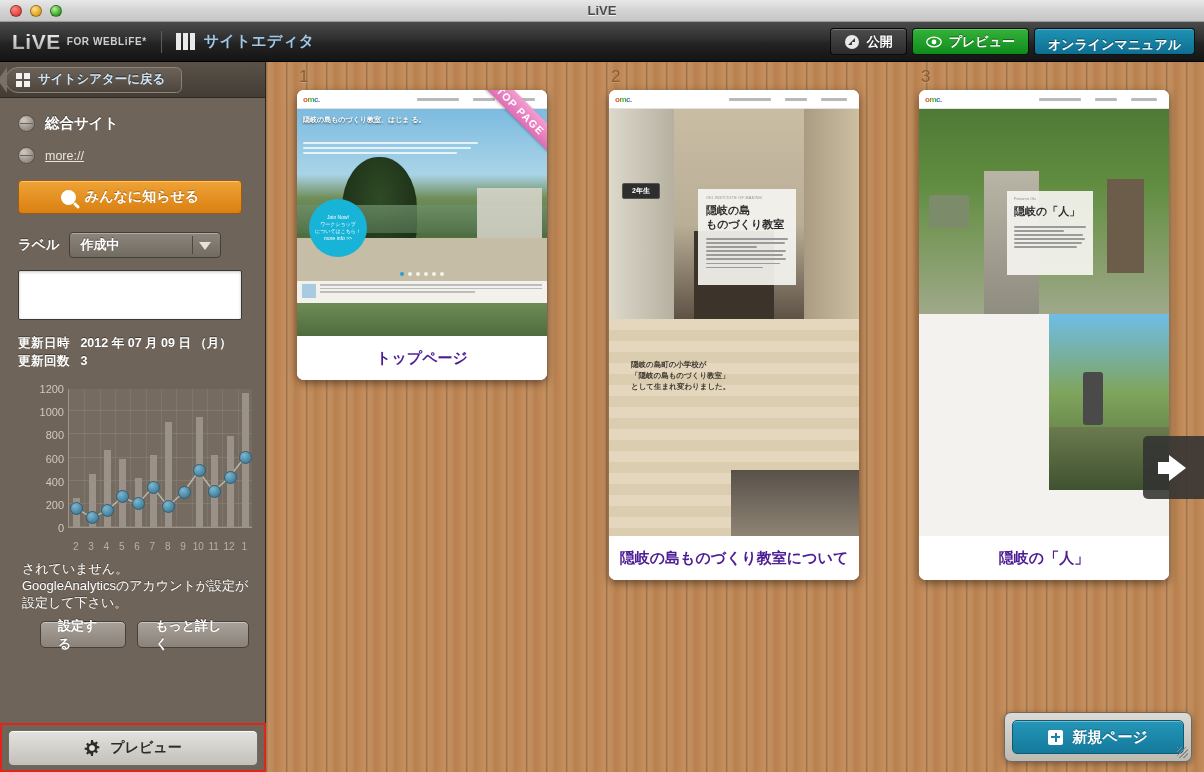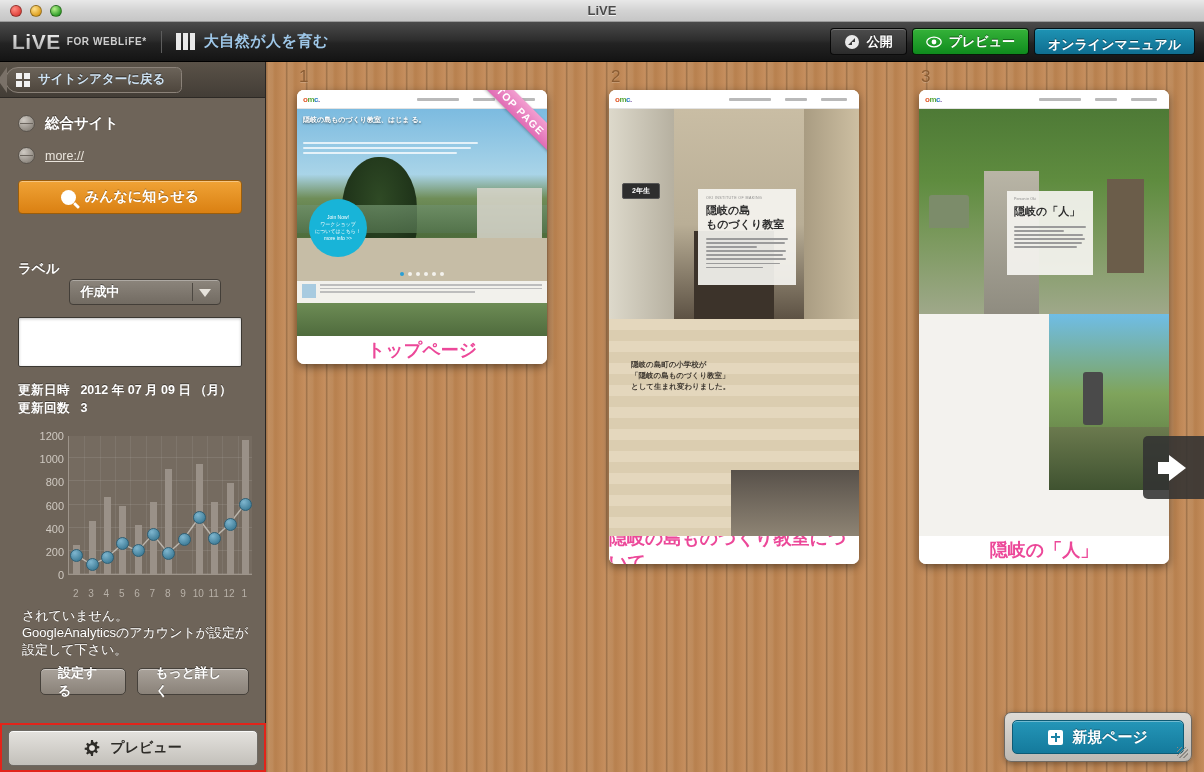--- a/index.html
+++ b/index.html
@@ -112,21 +112,20 @@
   .mag::after{content:"";position:absolute;right:-4px;bottom:-2px;width:7px;height:3px;background:#fff;transform:rotate(45deg);border-radius:1px;}
 
   .label-row{ display:flex; align-items:center; gap:10px; margin-bottom:12px; }
   .label-cap{ font-size:13.5px; font-weight:bold; color:#fff; text-shadow:0 -1px 0 rgba(0,0,0,.4); }
   .select{
     width:152px; height:26px; display:flex; align-items:center;
     background:linear-gradient(to bottom,#8c857c,#726b62);
     border:1px solid #433e38; border-radius:4px; cursor:pointer;
     box-shadow:inset 0 1px 0 rgba(255,255,255,.3);
     position:relative;
-    margin-top:47px;
   }
   .select span{ font-size:13px; font-weight:bold; color:#fff; margin-left:10px; text-shadow:0 -1px 0 rgba(0,0,0,.4); }
   .select .divider{ position:absolute; right:27px; top:3px; bottom:3px; width:1px; background:#4d4842; }
   .caret{ position:absolute; right:9px; top:9px; width:0;height:0;
     border-left:6px solid transparent;border-right:6px solid transparent;border-top:8px solid #e6e2db; }
 
   .memo{
     width:224px; height:50px; background:#fff; border:1px solid #3c3832;
     border-radius:2px; margin-bottom:14px; cursor:text;
     box-shadow:inset 0 1px 3px rgba(0,0,0,.25);
@@ -192,22 +191,22 @@
   }
   .page-card{ position:absolute; }
   .page-num{ font-size:17px; color:#8a5c33; font-weight:normal; position:absolute; top:-23px; left:2px;
              text-shadow:0 1px 0 rgba(255,255,255,.18); }
   .card-shell{
     background:#fff; border-radius:7px; overflow:hidden;
     box-shadow:0 3px 9px rgba(0,0,0,.45);
     position:relative;
   }
   .card-caption{
-    height:28px; display:flex; align-items:center; justify-content:center;
-    font-size:18px; font-weight:bold; color:#ec4899; background:#fff;
+    height:44px; display:flex; align-items:center; justify-content:center;
+    font-size:15px; font-weight:bold; color:#4c1d95; background:#fff;
   }
   .thumb{ position:relative; overflow:hidden; background:#fff; }
   .site-head{
     height:19px; background:#fff; border-bottom:1px solid #e3e3e3;
     display:flex; align-items:center; padding:0 6px;
   }
   .logo-omc{ font-size:8px; font-weight:bold; letter-spacing:-.5px; }
   .logo-omc b:nth-child(1){color:#e05a2b;} .logo-omc b:nth-child(2){color:#5aa83a;}
   .logo-omc b:nth-child(3){color:#2b7fc2;} .logo-omc b:nth-child(4){color:#7d5aa8;}
   .nav-mini{ margin-left:auto; display:flex; gap:14px; margin-right:6px; }
@@ -277,21 +276,21 @@
   <div class="toolbar">
     <div class="brand">
       <span class="brand-live">LiVE</span>
       <span class="brand-sub">FOR WEBLiFE*</span>
       <span class="brand-sep"></span>
       <span class="brand-bars">
           <i></i>
           <i></i>
           <i></i>
         </span>
-      <span class="brand-editor">大自然が人を育む</span>
+      <span class="brand-editor">サイトエディタ</span>
     </div>
 
     <div class="tb-right">
       <div class="tb-btn dark">
         <svg class="tb-ico" viewBox="0 0 16 16">
           <circle cx="8" cy="8" r="7" fill="#e9e9e9"></circle>
           <path d="M4 11 L11 4 L11 8 L8 8 L8 11 Z" fill="#3a3a3a"></path>
         </svg>
         <span>公開</span>
       </div>

